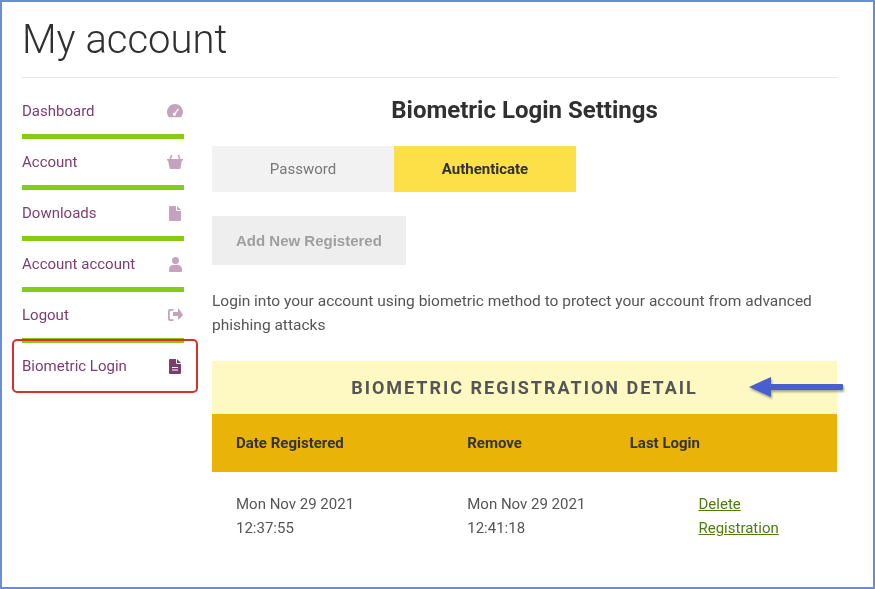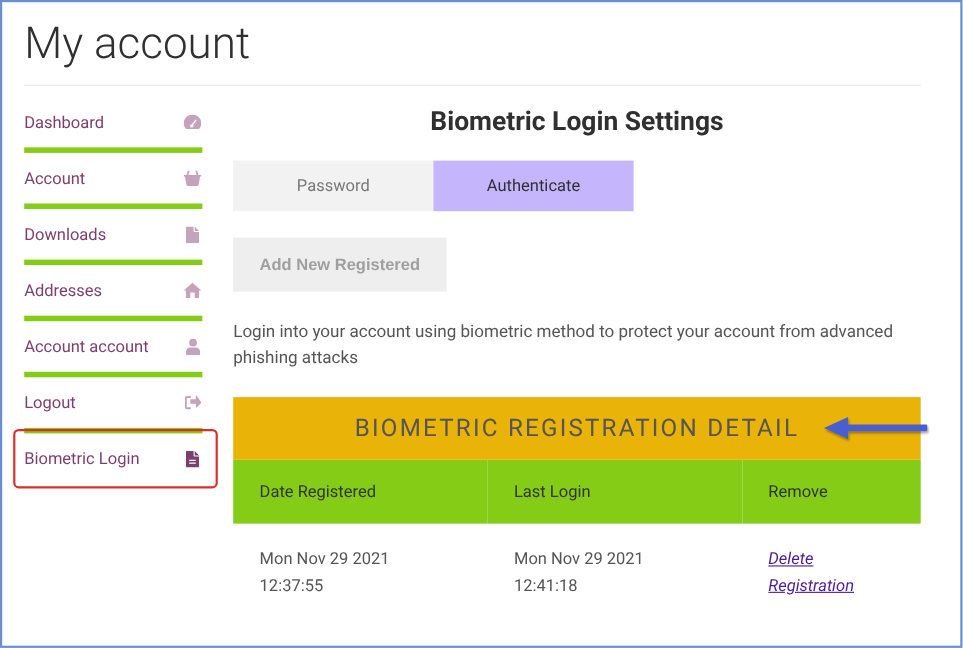--- a/index.html
+++ b/index.html
@@ -78,78 +78,77 @@
   }
   .tabs { display: flex; margin-bottom: 24px; }
   .tab {
     padding: 14px 0;
     width: 182px;
     text-align: center;
     font-size: 15px;
     cursor: pointer;
   }
   .tab-inactive { background: #f2f2f2; color: #777; }
-  .tab-active   { background: #c4b5fd; color: #303030; font-weight: 400; }
+  .tab-active   { background: #fde047; color: #303030; font-weight: 700; }
   .add-btn {
     display: inline-block;
     background: #eeeeee;
     color: #9f9f9f;
     font-weight: 600;
     font-size: 15px;
     padding: 16px 24px;
     border: none;
     cursor: pointer;
     margin-bottom: 24px;
   }
   .desc {
     font-size: 15.5px;
     line-height: 1.55;
     color: #555;
     margin-bottom: 24px;
   }
   .detail-header {
-    background: #eab308;
+    background: #fef9c3;
     text-align: center;
     padding: 16px 8px;
-    font-size: 22px;
-    font-weight: 400;
+    font-size: 18px;
+    font-weight: 700;
     letter-spacing: 2px;
     color: #555;
     text-transform: uppercase;
     position: relative;
   }
   .arrow {
     position: absolute;
     right: -10px;
     top: 50%;
     transform: translateY(-50%);
     pointer-events: none;
   }
   .table { width: 100%; }
   .trow { display: flex; }
   .tcell { padding: 20px 24px; font-size: 15px; }
   .c-date  { width: 37%; }
   .c-login { width: 37%; }
   .c-remove{ width: 26%; }
   .thead .tcell {
-    background: #84cc16;
-    font-weight: 400;
+    background: #eab308;
+    font-weight: 700;
     color: #333;
   }
   .tbody .tcell {
     color: #555;
     line-height: 1.6;
     padding-top: 20px;
     padding-bottom: 4px;
   }
   .remove-link {
-    color: #4c1d95;
+    color: #4d7c0f;
     text-decoration: underline;
     cursor: pointer;
-    font-style: italic;
   }
   svg { display: block; }
 </style>
 </head>
 <body>
 
 <div class="wrap">
   <h1 class="page-title">My account</h1>
 
   <div class="layout">
@@ -175,28 +174,20 @@
 
       <div class="sidebar-item">
         <span>Downloads</span>
         <span class="icon">
           <svg width="12" height="15" viewBox="0 0 12 15">
               <path fill="currentColor" d="M7 0H1a1 1 0 0 0-1 1v13a1 1 0 0 0 1 1h10a1 1 0 0 0 1-1V5H8a1 1 0 0 1-1-1V0zm1 0v4h4L8 0z"></path>
             </svg>
         </span>
       </div>
 
-      <div class="sidebar-item">
-        <span>Addresses</span>
-        <span class="icon">
-          <svg width="16" height="14" viewBox="0 0 16 14">
-              <path fill="currentColor" d="M8 0l8 7h-2v7H10V9H6v5H2V7H0l8-7z"></path>
-            </svg>
-        </span>
-      </div>
 
       <div class="sidebar-item">
         <span>Account account</span>
         <span class="icon">
           <svg width="13" height="15" viewBox="0 0 13 15">
               <path fill="currentColor" d="M6.5 7a3.5 3.5 0 1 0 0-7 3.5 3.5 0 0 0 0 7zm2.4 1H4.1C1.8 8 0 9.8 0 12.1V14c0 .6.4 1 1 1h11c.6 0 1-.4 1-1v-1.9C13 9.8 11.2 8 8.9 8z"></path>
             </svg>
         </span>
       </div>
 
@@ -246,22 +237,22 @@
               <rect x="18" y="9" width="78" height="6" rx="1"></rect>
               <polygon points="2,12 24,2 24,22"></polygon>
             </g>
           </svg>
         </span>
       </div>
 
       <div class="table">
         <div class="trow thead">
           <div class="tcell c-date">Date Registered</div>
+          <div class="tcell c-remove">Remove</div>
           <div class="tcell c-login">Last Login</div>
-          <div class="tcell c-remove">Remove</div>
         </div>
         <div class="trow tbody">
           <div class="tcell c-date">
             <span>Mon Nov 29 2021</span><br>
             <span>12:37:55</span>
           </div>
           <div class="tcell c-login">
             <span>Mon Nov 29 2021</span><br>
             <span>12:41:18</span>
           </div>

